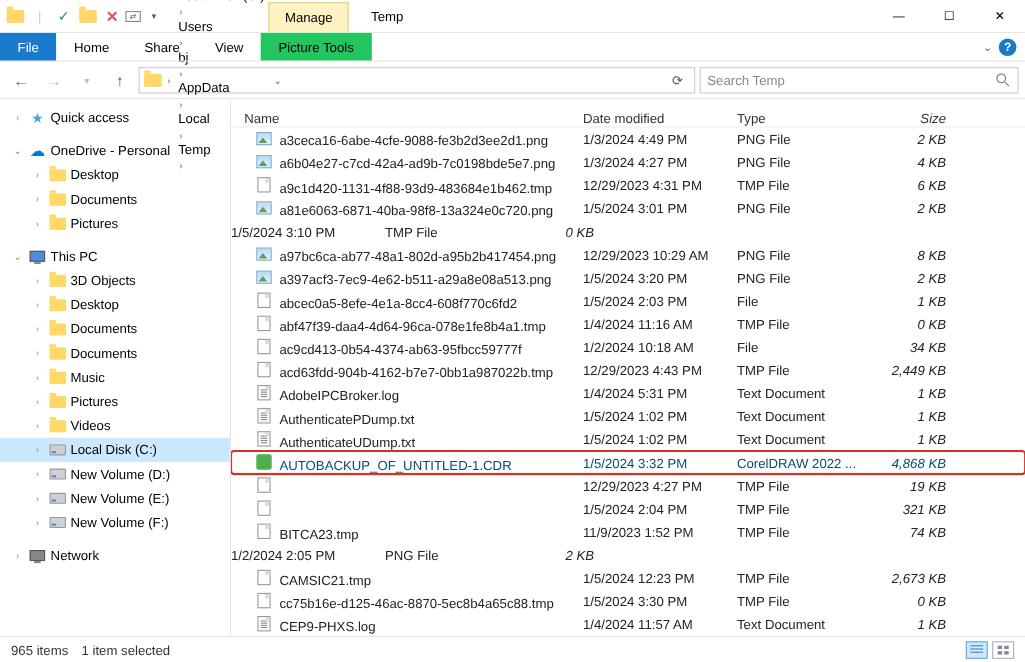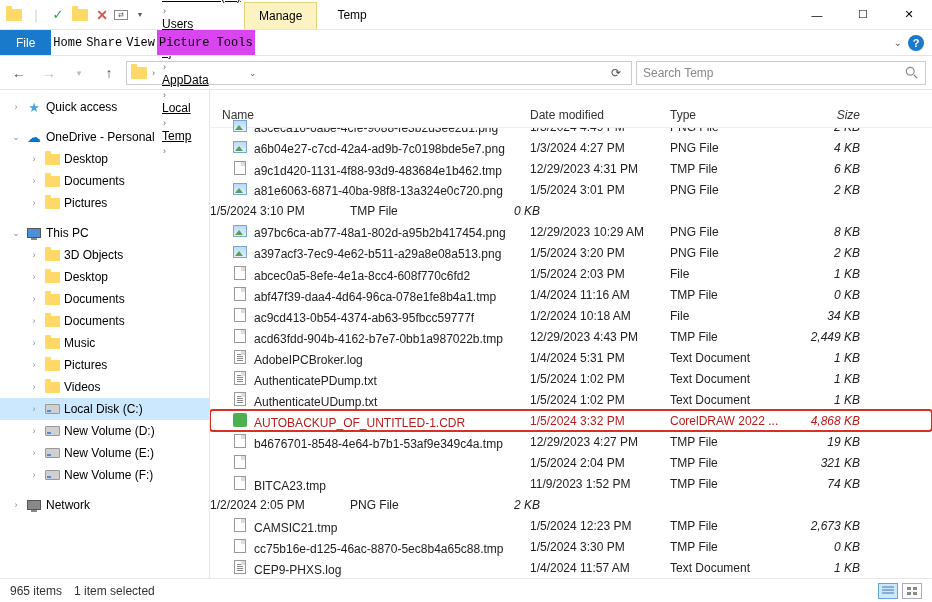--- a/index.html
+++ b/index.html
@@ -12,28 +12,28 @@
 .x-red { color: #d9534f; font-weight: bold; font-size: 14px; }
 .chk { color: #1f9d55; font-size: 13px; }
 .qat-drop { font-size: 8px; color: #555; }
 .title-tabs { display: flex; align-items: flex-end; height: 100%; margin-left: 90px; }
 .title-tab { padding: 6px 14px; background: #fdf2c2; border: 1px solid #e0d47b; border-bottom: none; font-size: 12px; }
 .title-text { margin-left: 20px; font-size: 12px; }
 .win-controls { margin-left: auto; display: flex; }
 .win-btn { width: 46px; height: 30px; display: flex; align-items: center; justify-content: center; font-size: 11px; }
 .ribbon-row { height: 26px; display: flex; align-items: center; border-bottom: 1px solid #e5e5e5; position: relative; }
 .file-tab { background: #1979ca; color: #fff; padding: 5px 16px; height: 100%; display: flex; align-items: center; }
-.rb-tab { padding: 0 2px; height: 100%; display: flex; align-items: center; font-family: Liberation Mono, monospace; }
+.rb-tab { padding: 0 16px; height: 100%; display: flex; align-items: center; }
 .help-icon { position: absolute; right: 8px; width: 16px; height: 16px; background: #1979ca; color: #fff; border-radius: 50%; display: flex; align-items: center; justify-content: center; font-size: 11px; font-weight: bold; }
 .chev-up { position: absolute; right: 30px; font-size: 10px; color: #666; }
 .addr-row { height: 34px; display: flex; align-items: center; padding: 4px 6px; gap: 4px; border-bottom: 1px solid #e5e5e5; }
 .nav-btn { width: 26px; height: 26px; display: flex; align-items: center; justify-content: center; color: #555; font-size: 14px; }
 .nav-btn.dis { color: #bbb; }
 .addr-bar { flex: 1; height: 24px; border: 1px solid #ccc; display: flex; align-items: center; padding: 0 4px; gap: 2px; }
-.crumb { display: flex; align-items: center; gap: 2px; padding: 0 2px; text-decoration: underline; }
+.crumb { display: flex; align-items: center; gap: 2px; padding: 0 2px; }
 .crumb-sep { font-size: 9px; color: #666; padding: 0 3px; }
 .refresh { margin-left: auto; padding: 0 6px; color: #555; }
 .addr-drop { font-size: 9px; color: #666; padding: 0 4px; }
 .search-box { width: 290px; height: 24px; border: 1px solid #ccc; display: flex; align-items: center; padding: 0 6px; color: #888; }
 .search-box svg { margin-left: auto; }
 .main { display: flex; height: 488px; }
 .tree { width: 210px; border-right: 1px solid #e5e5e5; padding: 6px 0; overflow: hidden; }
 .tree-item { display: flex; align-items: center; height: 22px; padding-left: 10px; gap: 4px; }
 .tree-item.sub { padding-left: 28px; }
 .tree-item.sub2 { padding-left: 28px; }
@@ -43,29 +43,29 @@
 .ico { width: 16px; height: 16px; display: inline-flex; align-items: center; justify-content: center; }
 .folder-ico { width: 15px; height: 11px; background: #ffd868; border-radius: 1px; position: relative; }
 .folder-ico::before { content:""; position:absolute; top:-3px; left:0; width:6px; height:3px; background:#ffd868; border-radius: 1px 1px 0 0;}
 .disk-ico { width: 15px; height: 10px; background: #d0d0d0; border: 1px solid #999; border-radius: 1px; position: relative; }
 .disk-ico::after { content:""; position:absolute; bottom:1px; left:1px; width:4px; height:2px; background:#4a90d9; }
 .pc-ico { width: 14px; height: 10px; border: 1px solid #555; background: #4a90d9; position: relative; }
 .pc-ico::after { content:""; position: absolute; bottom:-3px; left:3px; width:6px; height:2px; background:#888; }
 .cloud-ico { color: #0078d4; font-size: 14px; }
 .star-ico { color: #4aa3df; font-size: 13px; }
 .listarea { flex: 1; position: relative; overflow-y: scroll; }
-.list-header { display: flex; height: 26px; align-items: center; border-bottom: 1px solid #eee; position: sticky; top: 12px; background: #fff; }
+.list-header { display: flex; height: 26px; align-items: flex-end; border-bottom: 1px solid #eee; position: sticky; top: 0; background: #fff; }
 .col-name { width: 320px; padding-left: 12px; }
 .col-date { width: 140px; }
 .col-type { width: 128px; }
 .col-size { width: 72px; text-align: right; padding-right: 10px; font-style: italic; }
 .hdr { color: #333; font-size: 12px; }
 .row { display: flex; height: 21px; align-items: center; }
 .row.highlight { background: #fff; outline: 2px solid #d93025; outline-offset: -1px; border-radius: 3px; }
-.row.highlight .cell { color: #b91c1c; }
+.row.highlight .cell { color: #0c4a6e; }
 .cell { font-size: 12px; color: #222; }
 .file-ico { width: 16px; height: 16px; display: inline-flex; align-items: center; justify-content: center; margin-right: 6px; margin-left: 10px; }
 .doc-sheet { width: 12px; height: 14px; background: #fff; border: 1px solid #999; position: relative; }
 .doc-sheet::after { content:""; position:absolute; top:0; right:0; width:4px; height:4px; background:#ddd; }
 .doc-txt::before { content:""; position:absolute; top:3px; left:2px; width:6px; height:1px; background:#888; box-shadow: 0 2px 0 #888, 0 4px 0 #888, 0 6px 0 #888; }
 .png-ico { width: 14px; height: 12px; border: 1px solid #7aa7cf; background: linear-gradient(#b9daf4, #e4f1fb); position: relative; }
 .png-ico::after { content:""; position:absolute; bottom:1px; left:1px; width:0; height:0; border-left:4px solid transparent; border-right:4px solid transparent; border-bottom:5px solid #5d9e5d;}
 .cdr-ico { width: 14px; height: 14px; background: #4caf50; border-radius: 2px; }
 .statusbar { position: absolute; bottom: 0; left: 0; right: 0; height: 24px; border-top: 1px solid #e5e5e5; display: flex; align-items: center; padding: 0 10px; gap: 12px; font-size: 12px; color: #333; background: #fff; }
 .view-icons { margin-left: auto; display: flex; gap: 4px; }
@@ -101,21 +101,21 @@
     <div class="win-btn">☐</div>
     <div class="win-btn">✕</div>
   </div>
 </div>
 
 <div class="ribbon-row">
   <div class="file-tab">File</div>
   <div class="rb-tab">Home</div>
   <div class="rb-tab">Share</div>
   <div class="rb-tab">View</div>
-  <div class="rb-tab" style="background:#d946ef">Picture Tools</div>
+  <div class="rb-tab" style="background:#22c55e">Picture Tools</div>
   <span class="chev-up">⌄</span>
   <span class="help-icon">?</span>
 </div>
 
 <div class="addr-row">
   <div class="nav-btn">←</div>
   <div class="nav-btn dis">→</div>
   <div class="nav-btn dis" style="font-size:9px">▾</div>
   <div class="nav-btn">↑</div>
   <div class="addr-bar">
@@ -390,21 +390,21 @@
           <div class="col-name cell"><span class="file-ico">
               <span class="cdr-ico"></span>
             </span><span>AUTOBACKUP_OF_UNTITLED-1.CDR</span></div>
           <div class="col-date cell">1/5/2024 3:32 PM</div>
           <div class="col-type cell">CorelDRAW 2022 ...</div>
           <div class="col-size cell">4,868 KB</div>
         </div>
         <div class="row">
           <div class="col-name cell"><span class="file-ico">
               <span class="doc-sheet"></span>
-            </span><span>b4676701-8548-4e64-b7b1-53af9e349c4a.tmp</span></div>
+            </span></div>
           <div class="col-date cell">12/29/2023 4:27 PM</div>
           <div class="col-type cell">TMP File</div>
           <div class="col-size cell">19 KB</div>
         </div>
         <div class="row">
           <div class="col-name cell"><span class="file-ico">
               <span class="doc-sheet"></span>
             </span></div>
           <div class="col-date cell">1/5/2024 2:04 PM</div>
           <div class="col-type cell">TMP File</div>

